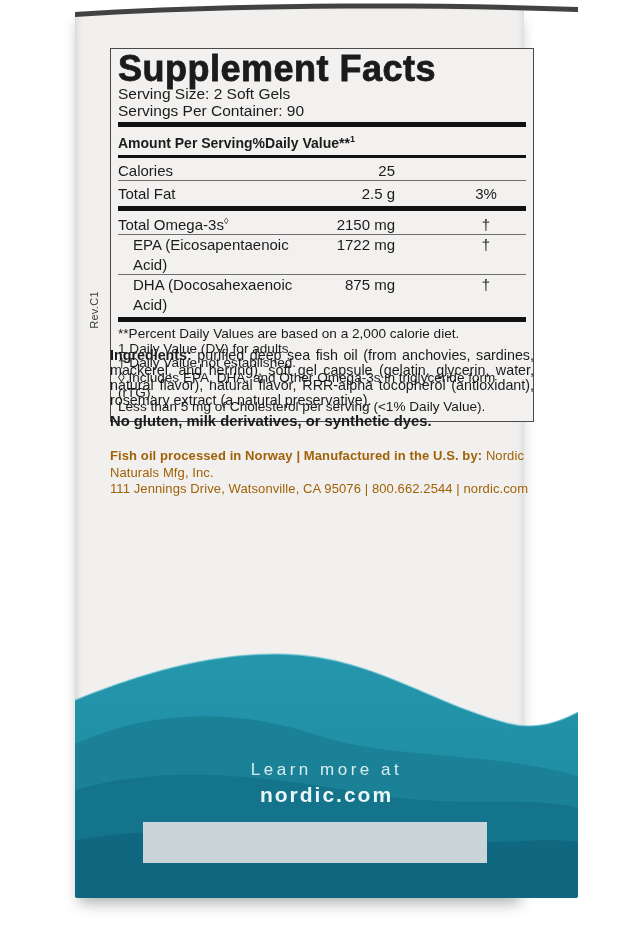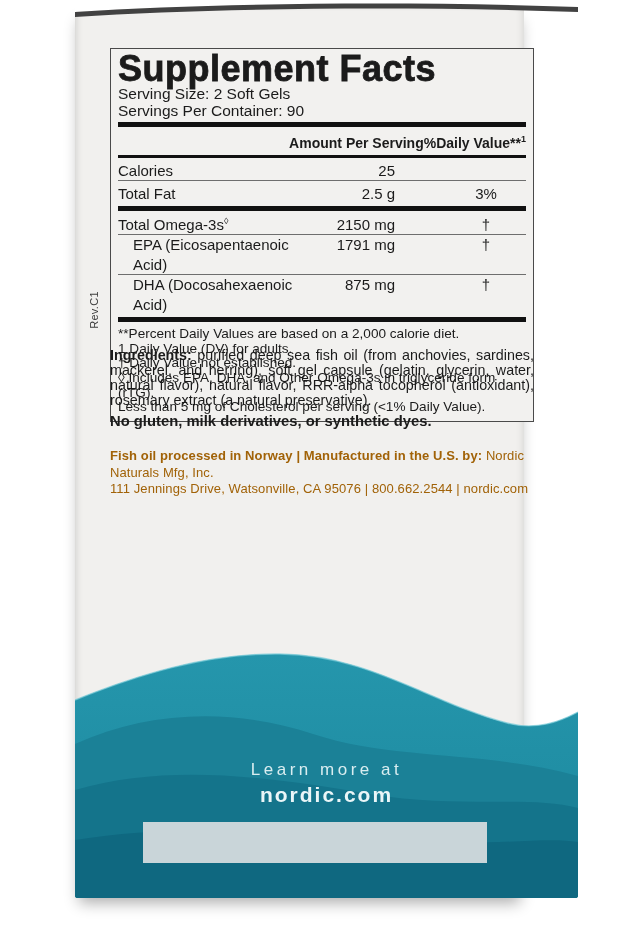--- a/index.html
+++ b/index.html
@@ -20,21 +20,21 @@
   .sf-panel{
     position:absolute;left:35px;top:40px;width:424px;box-sizing:border-box;
     border:1.5px solid #4a4a4a;background:#f2f1ef;padding:3px 7px 6px;
   }
   .sf-title{font-size:36px;line-height:33px;font-weight:bold;letter-spacing:.5px;-webkit-text-stroke:.8px #1b1b1b;}
   .sf-line{font-size:15.5px;line-height:17px;}
   .bar{background:#111;}
   .bar.thick{height:5px;margin:3px 0 2px;}
   .bar.med{height:3px;margin:2px 0 1px;}
   .sep{height:1px;background:#6e6e6e;}
-  .hdr-row{display:flex;justify-content:flex-end;align-items:baseline;font-weight:bold;font-size:14px;line-height:18px;padding:1px 0;}
+  .hdr-row{display:flex;justify-content:flex-start;align-items:baseline;font-weight:bold;font-size:14px;line-height:18px;padding:1px 0;}
   .row{display:flex;align-items:baseline;font-size:15px;line-height:17.5px;padding:.5px 0;}
   .row .name{flex:1;}
   .row.indent .name{padding-left:15px;}
   .row .amount{width:100px;text-align:right;}
   .row .dv{width:80px;margin-left:51px;text-align:center;}
   sup{font-size:9px;}
   .footnotes{font-size:13.6px;line-height:14.6px;padding-top:3px;}
 
   .rev{
     position:absolute;left:-10px;top:295px;width:60px;height:14px;
@@ -93,21 +93,21 @@
     <div class="bar thick"></div>
 
     <div class="row">
       <span class="name"><span>Total Omega-3s</span><sup>◊</sup></span>
       <span class="amount">2150 mg</span>
       <span class="dv">†</span>
     </div>
     <div class="sep"></div>
     <div class="row indent">
       <span class="name"><span>EPA (Eicosapentaenoic Acid)</span><sup></sup></span>
-      <span class="amount">1791 mg</span>
+      <span class="amount">1722 mg</span>
       <span class="dv">†</span>
     </div>
     <div class="sep"></div>
     <div class="row indent">
       <span class="name"><span>DHA (Docosahexaenoic Acid)</span><sup></sup></span>
       <span class="amount">875 mg</span>
       <span class="dv">†</span>
     </div>
 
     <div class="bar thick"></div>

